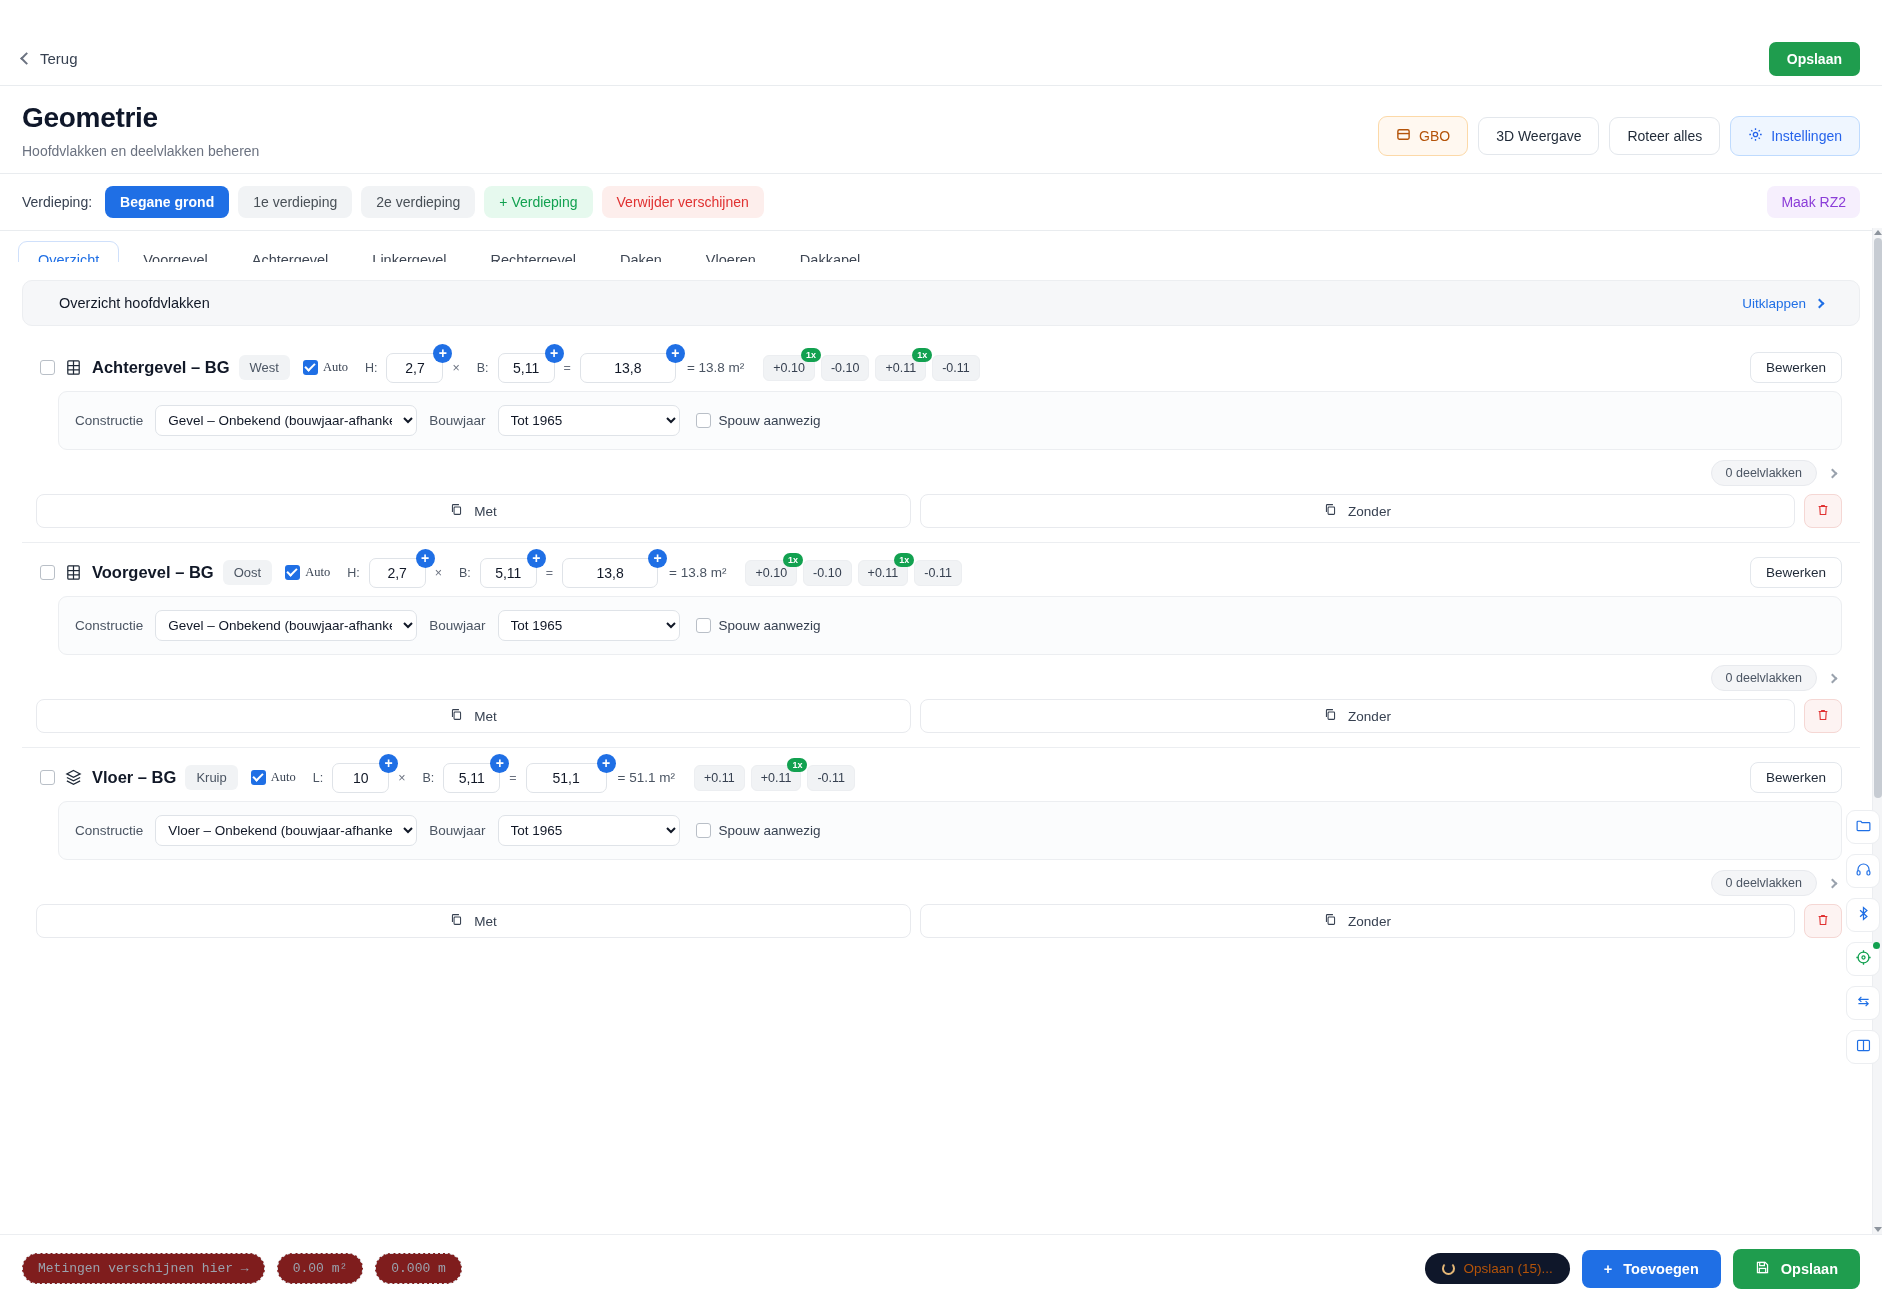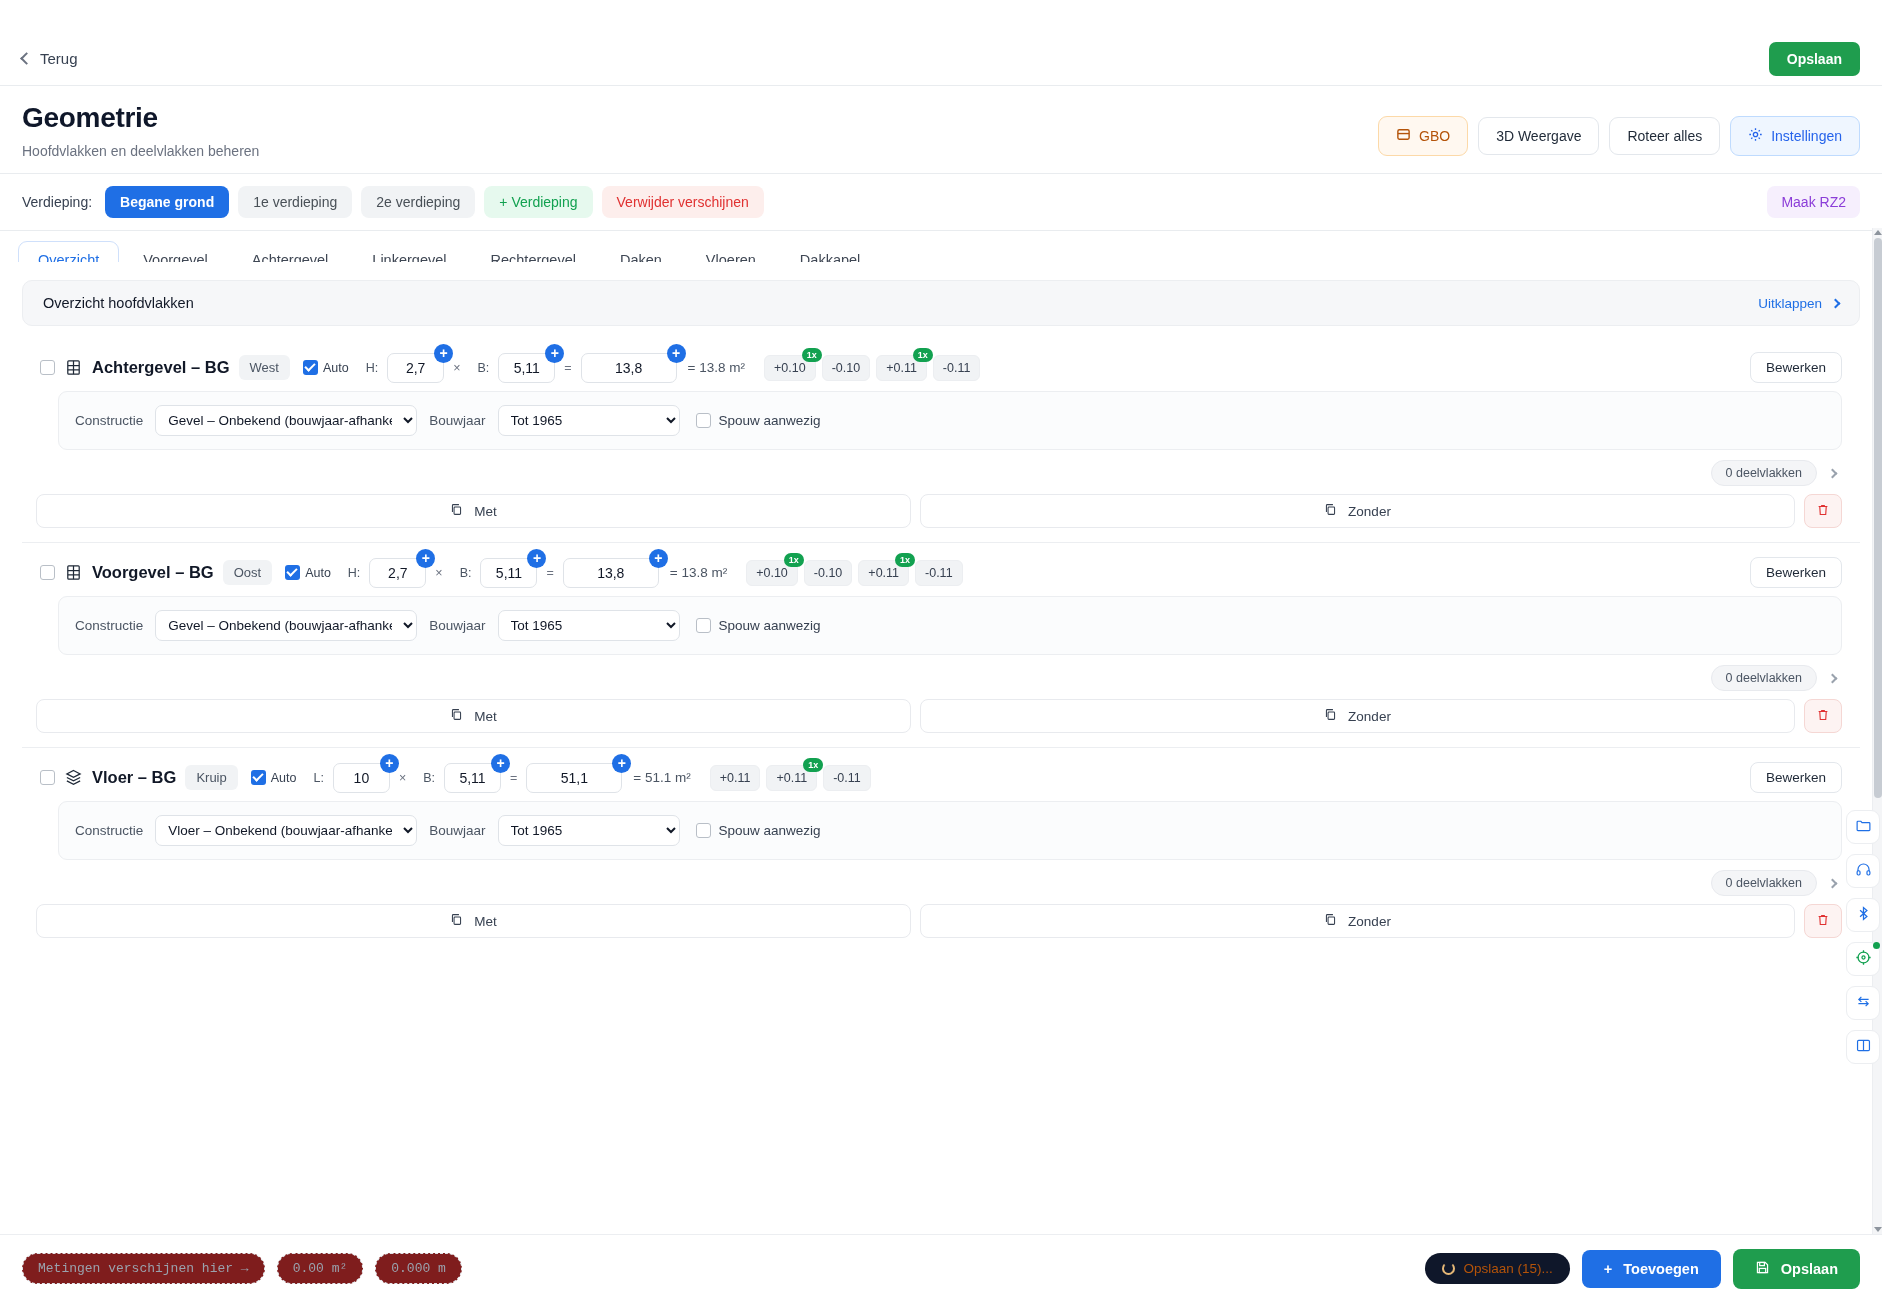--- a/index.html
+++ b/index.html
@@ -91,21 +91,21 @@
   .tab.active { color: #1f6fe5; border-color: #cfe0fb; background: #fff; }
 
   
   .content {
     position: absolute; left: 0; top: 262px; right: 0; bottom: 68px;
     overflow: hidden; background: #fff; padding: 18px 22px 0 22px;
   }
   .overview-bar {
     display: flex; align-items: center;
     background: #f6f7f9; border: 1px solid #eceef1; border-radius: 10px;
-    padding: 14px 20px; margin-bottom: 22px;
+    padding: 14px 36px; margin-bottom: 22px;
   }
   .overview-title { font-size: 14.5px; color: #111827; flex: 1; }
   .uitklap { display: flex; align-items: center; gap: 10px; font-size: 13.5px; color: #1f6fe5; cursor: pointer; }
   .chev-right {
     display: inline-block; width: 7px; height: 7px;
     border-right: 2px solid #1f6fe5; border-top: 2px solid #1f6fe5;
     transform: rotate(45deg);
   }
   .chev-right.grey { border-color: #9aa2ad; }
 
@@ -127,21 +127,21 @@
   .autowrap { display: flex; align-items: center; gap: 5px; margin-left: 4px; }
   .cb-checked {
     width: 15px; height: 15px; background: #1f6fe5; border-radius: 3px;
     position: relative; flex: none; cursor: pointer;
   }
   .cb-checked::after {
     content: ""; position: absolute; left: 4px; top: 1px;
     width: 4px; height: 8px; border: solid #fff;
     border-width: 0 2px 2px 0; transform: rotate(45deg);
   }
-  .autolabel { font-size: 12.5px; color: #374151; }
+  .autolabel { font-size: 12.5px; color: #374151; font-family: Liberation Serif, serif; }
   .dimlabel { font-size: 12.5px; color: #4b5563; margin-left: 8px; }
   .dimwrap { position: relative; }
   .diminput {
     width: 57px; height: 30px; text-align: center;
     border: 1px solid #dfe3e8; border-radius: 7px;
     font-size: 14px; font-family: inherit; color: #111827; background: #fff;
   }
   .plusbadge {
     position: absolute; right: -9px; top: -9px;
     width: 19px; height: 19px; border-radius: 50%;
@@ -557,21 +557,21 @@
         <span class="plusbadge">+</span>
       </span>
       <span class="op">×</span>
       <span class="dimlabel">B:</span>
       <span class="dimwrap">
         <input class="diminput" value="5,11" style="">
         <span class="plusbadge">+</span>
       </span>
       <span class="op">=</span>
       <span class="dimwrap">
-        <input class="diminput" style="width: 96px;" value="51,1">
+        <input class="diminput" style="width: 81px;" value="51,1">
         <span class="plusbadge">+</span>
       </span>
       <span class="areaval">= 51.1 m²</span>
       <div class="offsets">
         <span class="offchip">+0.11</span>
         <span class="offchip">
           <span>+0.11</span>
           <span class="xbadge">1x</span>
         </span>
         <span class="offchip">-0.11</span>

